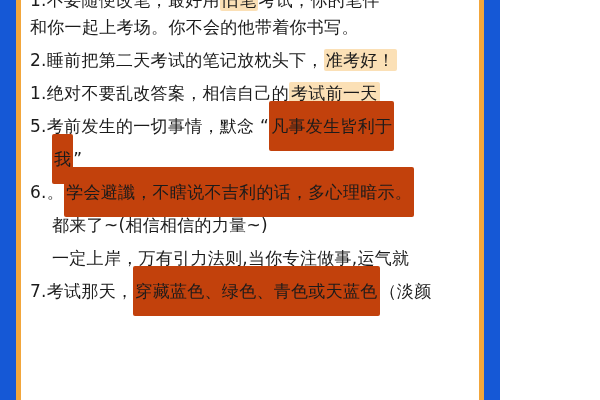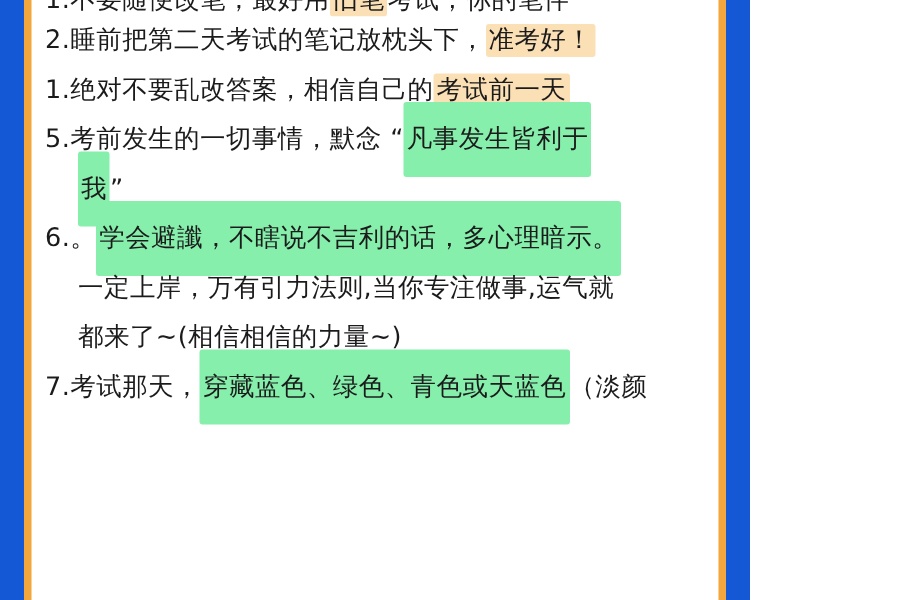--- a/index.html
+++ b/index.html
@@ -62,21 +62,21 @@
     height: 22px;
     line-height: 22px;
     overflow: hidden;
     margin-top: -11px;
   }
   .indent {
     padding-left: 22px;
   }
 
   .hl-blue {
-    background: #86efac;
+    background: #c2410c;
     padding: 15px 2px;
     border-radius: 2px;
   }
   .hl-orange {
     background: #fbe0b6;
     padding: 1px 2px;
     border-radius: 2px;
   }
 </style>
 </head>
@@ -85,22 +85,23 @@
 <div class="page">
   <div class="edge-left">
     <div class="inner"></div>
   </div>
   <div class="edge-right">
     <div class="inner"></div>
   </div>
 
   <div class="content" id="lines-host">
       <div class="line clipped-top"><span>1.不要随便改笔，最好用</span><span class="hl-orange">旧笔</span><span>考试，你的笔伴</span></div>
+      <div class="line"><span>和你一起上考场。你不会的他带着你书写。</span></div>
       <div class="line"><span>2.睡前把第二天考试的笔记放枕头下，</span><span class="hl-orange">准考好！</span></div>
       <div class="line"><span>1.绝对不要乱改答案，相信自己的</span><span class="hl-orange">考试前一天</span></div>
       <div class="line"><span>5.考前发生的一切事情，默念 “</span><span class="hl-blue">凡事发生皆利于</span></div>
       <div class="line indent"><span class="hl-blue">我</span><span>”</span></div>
       <div class="line"><span>6.。</span><span class="hl-blue">学会避讖，不瞎说不吉利的话，多心理暗示。</span></div>
+      <div class="line indent"><span>都来了~(相信相信的力量~)</span></div>
       <div class="line indent"><span>一定上岸，万有引力法则,当你专注做事,运气就</span></div>
-      <div class="line indent"><span>都来了~(相信相信的力量~)</span></div>
       <div class="line"><span>7.考试那天，</span><span class="hl-blue">穿藏蓝色、绿色、青色或天蓝色</span><span>（淡颜</span></div>
     </div>
 </div>
 
 </body></html>

